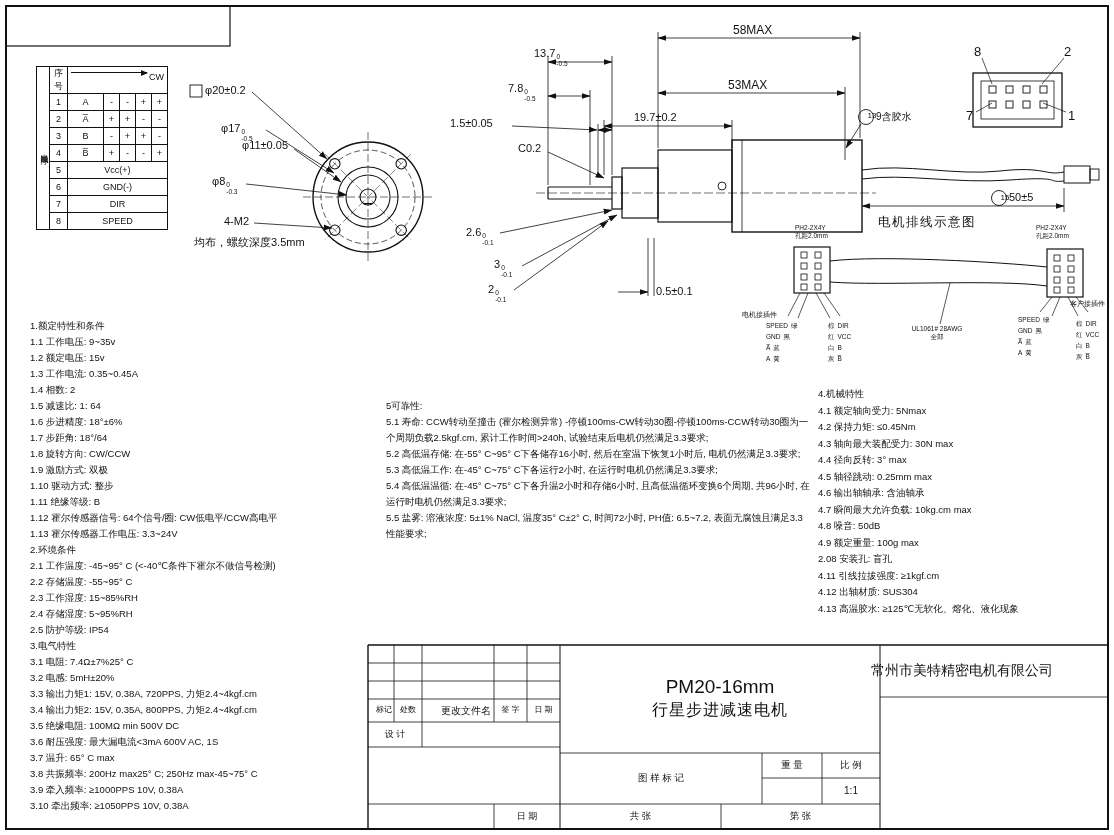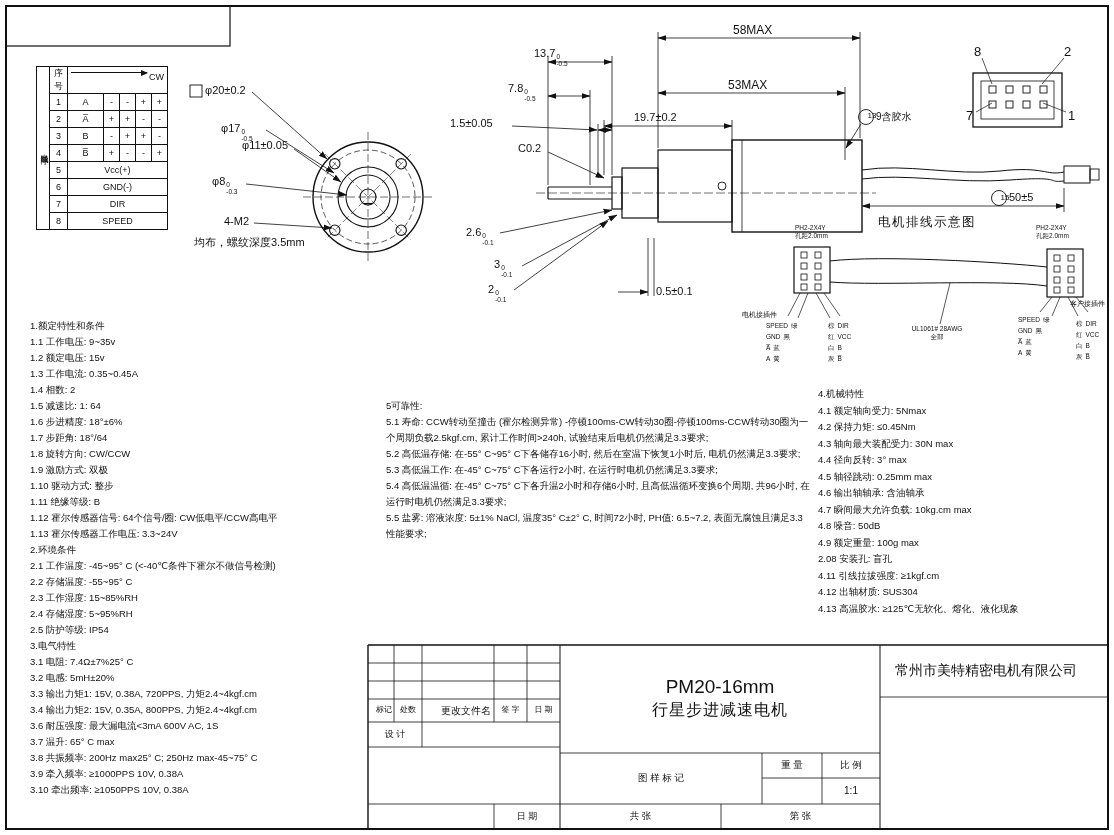--- a/index.html
+++ b/index.html
@@ -427,20 +427,21 @@
       <div class="spec-line">2.1 工作温度: -45~95° C (&lt;-40℃条件下霍尔不做信号检测)</div>
       <div class="spec-line">2.2 存储温度: -55~95° C</div>
       <div class="spec-line">2.3 工作湿度: 15~85%RH</div>
       <div class="spec-line">2.4 存储湿度: 5~95%RH</div>
       <div class="spec-line">2.5 防护等级: IP54</div>
       <div class="spec-line">3.电气特性</div>
       <div class="spec-line">3.1 电阻: 7.4Ω±7%25° C</div>
       <div class="spec-line">3.2 电感: 5mH±20%</div>
       <div class="spec-line">3.3 输出力矩1: 15V, 0.38A, 720PPS, 力矩2.4~4kgf.cm</div>
       <div class="spec-line">3.4 输出力矩2: 15V, 0.35A, 800PPS, 力矩2.4~4kgf.cm</div>
+      <div class="spec-line">3.5 绝缘电阻: 100MΩ min 500V DC</div>
       <div class="spec-line">3.6 耐压强度: 最大漏电流&lt;3mA  600V AC, 1S</div>
       <div class="spec-line">3.7 温升: 65° C max</div>
       <div class="spec-line">3.8 共振频率: 200Hz max25° C; 250Hz max-45~75° C</div>
       <div class="spec-line">3.9 牵入频率: ≥1000PPS  10V, 0.38A</div>
       <div class="spec-line">3.10 牵出频率: ≥1050PPS  10V, 0.38A</div>
     </div>
 <div id="spec-mid" class="spec" style="left:386px;top:398px;width:424px">
       <div class="spec-line">5可靠性:</div>
       <div class="spec-line">5.1 寿命: CCW转动至撞击 (霍尔检测异常) -停顿100ms-CW转动30圈-停顿100ms-CCW转动30圈为一个周期负载2.5kgf.cm, 累计工作时间&gt;240h, 试验结束后电机仍然满足3.3要求;</div>
       <div class="spec-line">5.2 高低温存储: 在-55° C~95° C下各储存16小时, 然后在室温下恢复1小时后, 电机仍然满足3.3要求;</div>
@@ -460,21 +461,21 @@
       <div class="spec-line">4.8 噪音: 50dB</div>
       <div class="spec-line">4.9 额定重量: 100g max</div>
       <div class="spec-line">2.08 安装孔: 盲孔</div>
       <div class="spec-line">4.11 引线拉拔强度: ≥1kgf.cm</div>
       <div class="spec-line">4.12 出轴材质: SUS304</div>
       <div class="spec-line">4.13 高温胶水: ≥125℃无软化、熔化、液化现象</div>
     </div>
 
 <div class="lbl ctr" style="left:560px;top:676px;width:320px;font-size:19px;font-weight:500">PM20-16mm</div>
 <div class="lbl ctr" style="left:560px;top:700px;width:320px;font-size:16px;letter-spacing:1px">行星步进减速电机</div>
-<div class="lbl ctr" style="left:880px;top:662px;width:212px;font-size:14px">常州市美特精密电机有限公司</div>
+<div class="lbl ctr" style="left:856px;top:662px;width:212px;font-size:14px">常州市美特精密电机有限公司</div>
 <div class="lbl ctr" style="left:368px;top:704px;width:32px;font-size:8px">标记</div>
 <div class="lbl ctr" style="left:394px;top:704px;width:28px;font-size:8px">处数</div>
 <div class="lbl ctr" style="left:422px;top:704px;width:88px;font-size:10px">更改文件名</div>
 <div class="lbl ctr" style="left:494px;top:704px;width:33px;font-size:8px">签  字</div>
 <div class="lbl ctr" style="left:527px;top:704px;width:33px;font-size:8px">日  期</div>
 <div class="lbl ctr" style="left:368px;top:728px;width:54px;font-size:9px">设  计</div>
 <div class="lbl ctr" style="left:494px;top:810px;width:66px;font-size:9px">日  期</div>
 <div class="lbl ctr" style="left:560px;top:772px;width:202px;font-size:9.5px">图  样  标  记</div>
 <div class="lbl ctr" style="left:762px;top:759px;width:60px;font-size:9.5px">重  量</div>
 <div class="lbl ctr" style="left:822px;top:759px;width:58px;font-size:9.5px">比  例</div>

